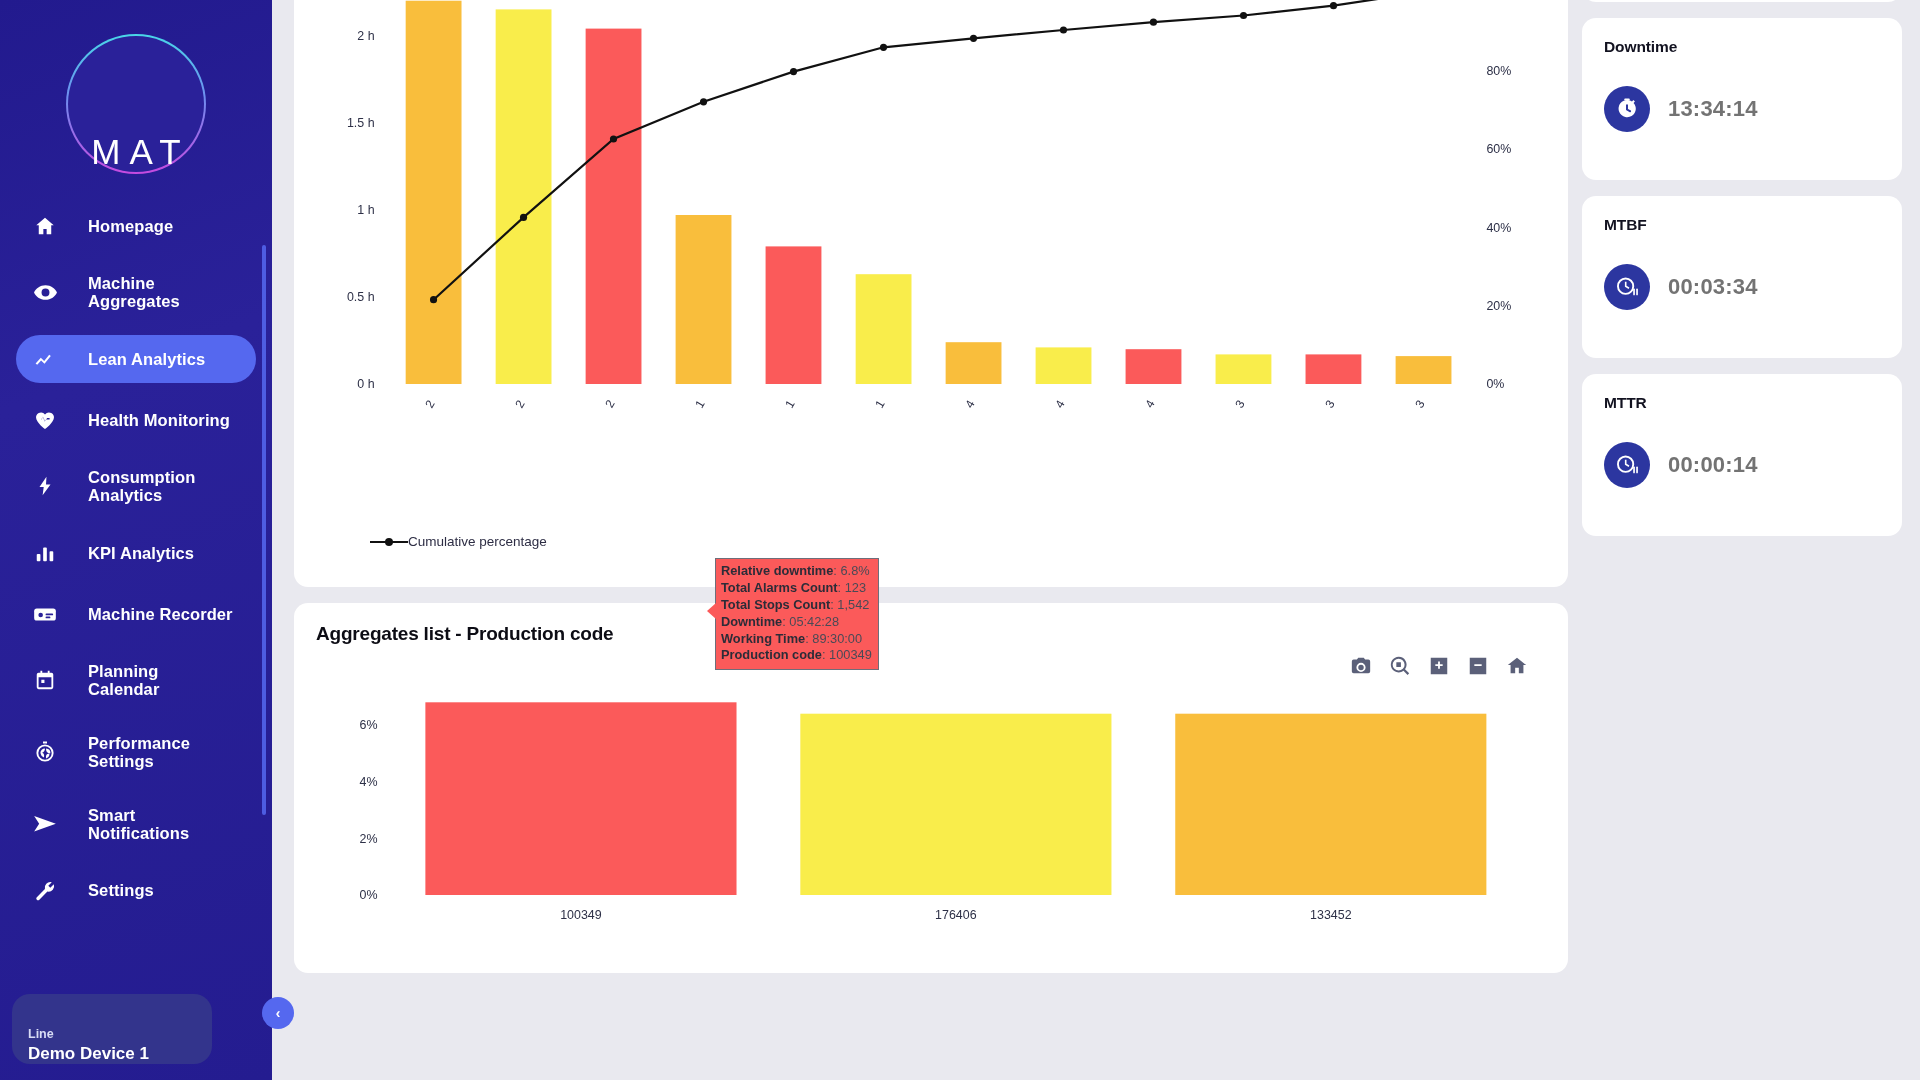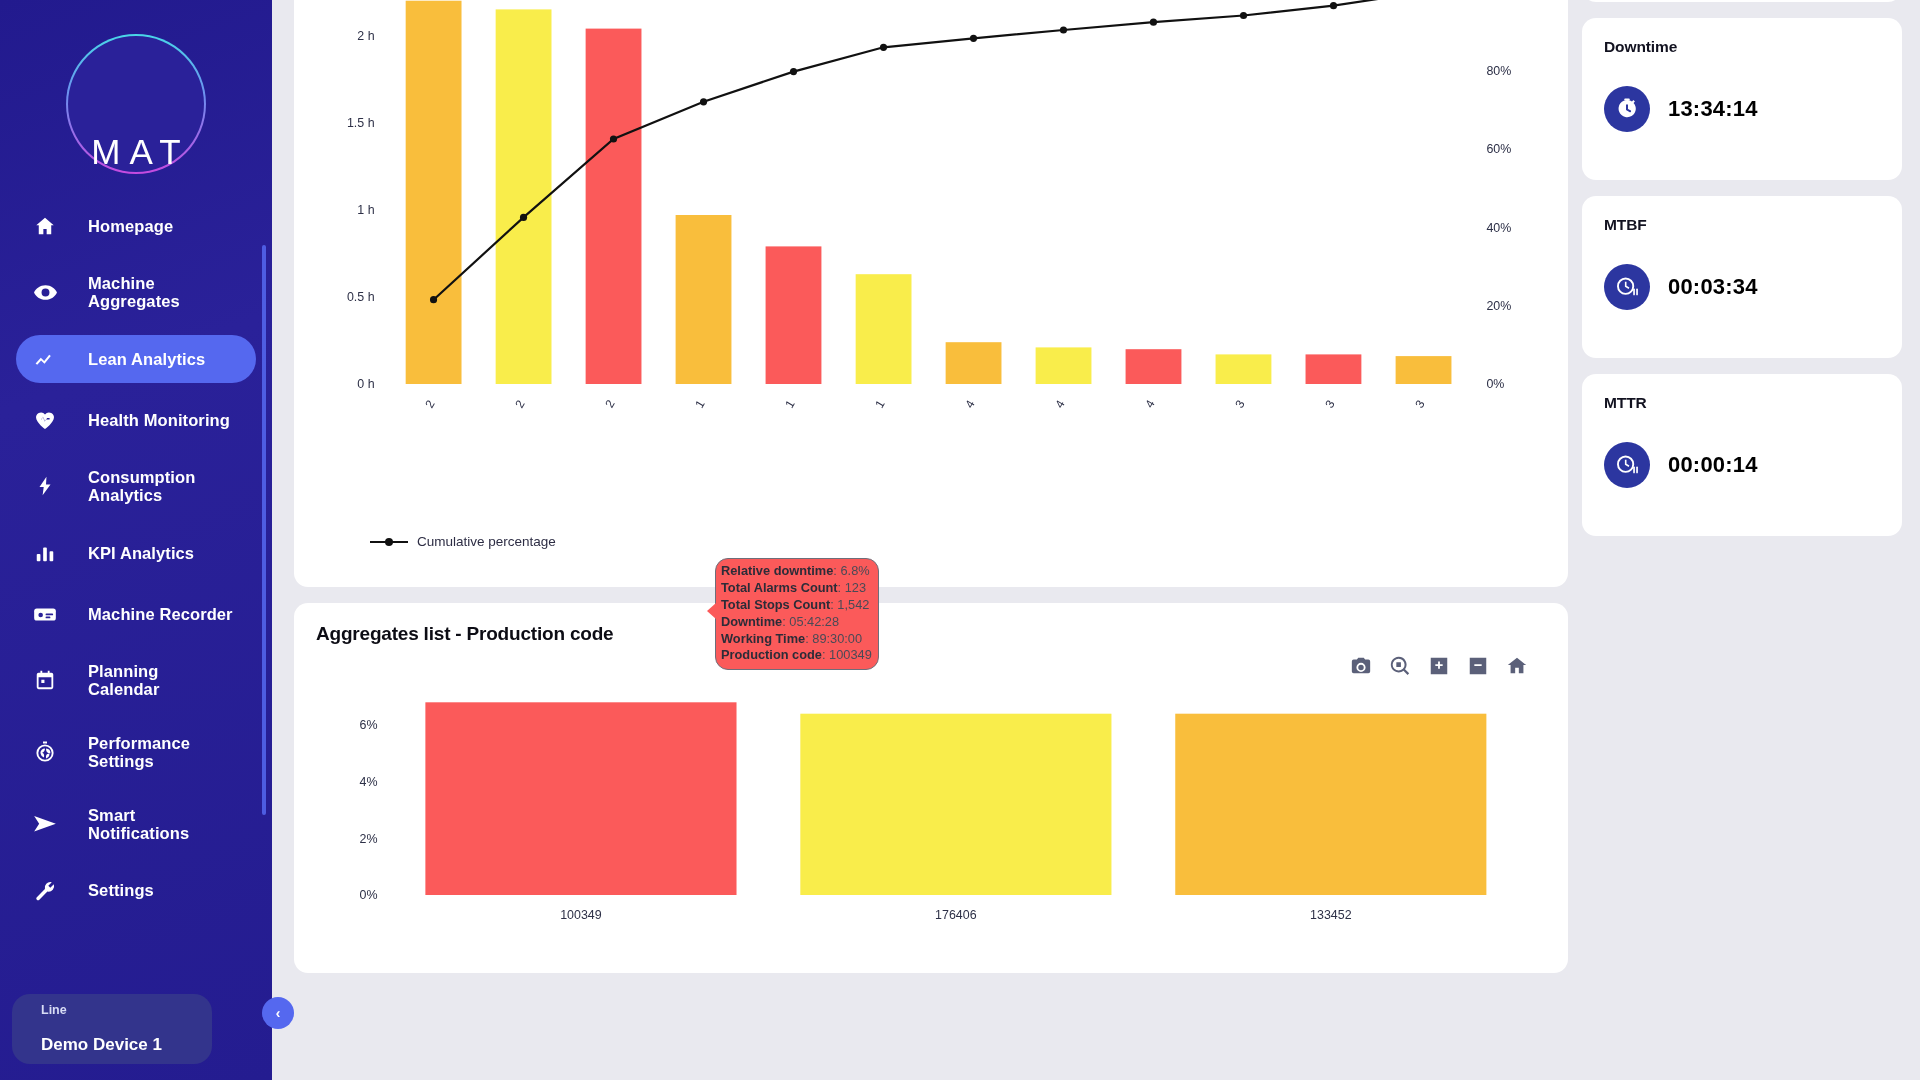--- a/index.html
+++ b/index.html
@@ -55,21 +55,21 @@
   .sb-scroll {
     position: absolute; right: 6px; top: 245px;
     width: 4px; height: 570px; border-radius: 3px;
     background: #5568ef; opacity: .85;
   }
 
   .device-card {
     position: absolute; left: 12px; bottom: 16px;
     width: 200px; height: 70px; border-radius: 18px;
     background: #33348c; display: flex; flex-direction: column;
-    justify-content: center; padding-left: 29px; gap: 18px;
+    justify-content: flex-end; padding-left: 16px; gap: 3px;
   }
   .device-line { color: #d8dcf5; font-size: 12.5px; font-weight: 600; }
   .device-name { color: #ffffff; font-size: 17px; font-weight: 700; }
 
   .collapse-btn {
     position: absolute; left: 262px; bottom: 51px;
     width: 32px; height: 32px; border-radius: 50%;
     background: #5568ef; color: #fff; z-index: 40;
     display: flex; align-items: center; justify-content: center;
     font-size: 14px; font-weight: 700; cursor: pointer;
@@ -89,21 +89,21 @@
 
   
   .pareto-card {
     height: 603px; margin-top: -16px;
     border-radius: 0 0 14px 14px;
     position: relative; overflow: hidden;
   }
   .pareto-plot { position: absolute; left: 0; top: 0; width: 100%; height: 520px; }
   .legend {
     position: absolute; left: 76px; bottom: 38px;
-    display: flex; align-items: center; gap: 9px;
+    display: flex; align-items: center; 
   }
   .legend-mark { width: 38px; height: 2px; background: #111; position: relative; }
   .legend-mark::after {
     content:""; position:absolute; left: 15px; top: -3px;
     width: 8px; height: 8px; border-radius: 50%; background: #111;
   }
   .legend-text { font-size: 13.5px; color: #2d2d44; }
 
   
   .agg-card { height: 370px; position: relative; padding: 20px 24px 0 22px; }
@@ -121,21 +121,21 @@
     height: 18px; border-radius: 0 0 14px 14px; background: #fff; margin-top: -16px;
   }
   .kpi-card { height: 162px; padding: 20px 22px; position: relative; }
   .kpi-title { font-size: 15.5px; font-weight: 800; color: #121220; letter-spacing: -.1px; }
   .kpi-body { display: flex; align-items: center; gap: 18px; margin-top: 30px; }
   .kpi-badge {
     width: 46px; height: 46px; border-radius: 50%; background: #2c36a0;
     display: flex; align-items: center; justify-content: center; flex: 0 0 46px;
   }
   .kpi-badge svg { display:block; fill:#fff; }
-  .kpi-value { font-size: 22px; font-weight: 800; color: #000000; letter-spacing: .2px; }
+  .kpi-value { font-size: 22px; font-weight: 800; color: #737373; letter-spacing: .2px; }
 
   
   .tooltip {
     position: absolute; z-index: 30;
     background: #fb5a5a; border: 1px solid #6e6e7a;
     padding: 4px 6px 5px 5px; line-height: 1.32;
     font-size: 12.8px; color: #4a4a56;
   }
   .tooltip b { color: #2c2c38; font-weight: 800; }
   .tooltip .tt-arrow {
@@ -380,21 +380,21 @@
               <rect x="508.7" y="30.7" width="312.6" height="181.3" fill="#F9ED4B"></rect>
               <rect x="885.4" y="30.7" width="312.6" height="181.3" fill="#F9BE3C"></rect>
             </g>
           <g id="agg-xticks">
               <text x="288.3" y="236" class="axis-lbl" text-anchor="middle">100349</text>
               <text x="665.0" y="236" class="axis-lbl" text-anchor="middle">176406</text>
               <text x="1041.7" y="236" class="axis-lbl" text-anchor="middle">133452</text>
             </g>
         </svg>
 
-        <div class="tooltip" id="agg-tooltip" style="left:421px; top:-45px;border-radius:13px;">
+        <div class="tooltip" id="agg-tooltip" style="left:421px; top:-45px;">
           <span class="tt-arrow"></span>
         <div><b>Relative downtime</b>: <span>6.8%</span></div>
             <div><b>Total Alarms Count</b>: <span>123</span></div>
             <div><b>Total Stops Count</b>: <span>1,542</span></div>
             <div><b>Downtime</b>: <span>05:42:28</span></div>
             <div><b>Working Time</b>: <span>89:30:00</span></div>
             <div><b>Production code</b>: <span>100349</span></div>
           </div>
       </section>
 

